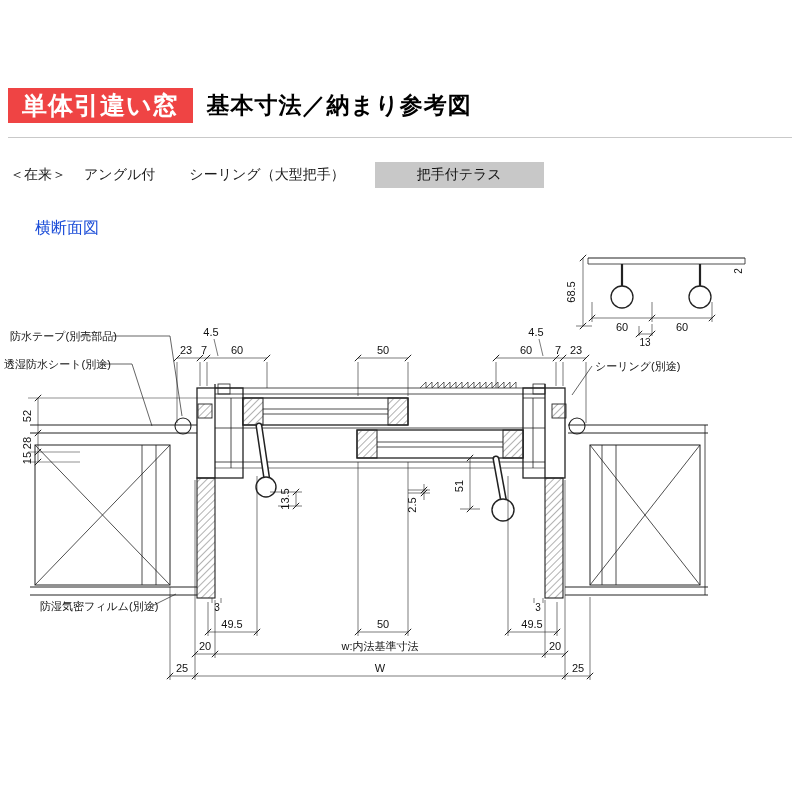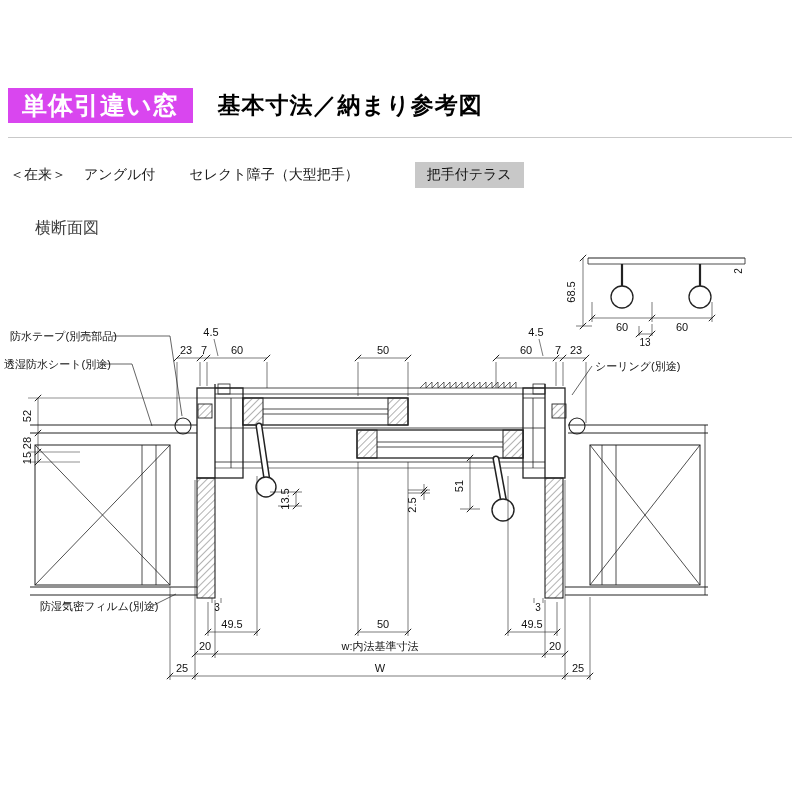--- a/index.html
+++ b/index.html
@@ -1,49 +1,49 @@
 <!DOCTYPE html>
 <html><head>
 <meta charset="utf-8">
 <style>
   html,body{margin:0;padding:0;background:#fff;}
   .canvas{position:relative;width:800px;height:800px;background:#fff;overflow:hidden;
           font-family:"Liberation Sans","DejaVu Sans",sans-serif;color:#111;}
   .title-row{position:absolute;top:88px;left:8px;display:flex;align-items:center;}
-  .title-box{background:#d946ef;color:#fff;font-size:25px;font-weight:bold;
+  .title-box{background:#ef4444;color:#fff;font-size:25px;font-weight:bold;
              padding:5px 14px;letter-spacing:1px;line-height:1;}
-  .subtitle{font-size:23px;font-weight:bold;color:#000;margin-left:25px;letter-spacing:1px;}
+  .subtitle{font-size:23px;font-weight:bold;color:#000;margin-left:14px;letter-spacing:1px;}
   .header-rule{position:absolute;top:137px;left:8px;width:784px;height:1px;background:#c9c9c9;}
   .spec-row{position:absolute;top:162px;left:10px;display:flex;align-items:center;font-size:14px;color:#1a1a1a;}
   .spec-series{font-weight:500;}
   .spec-item{margin-left:18px;}
   .spec-item2{margin-left:34px;}
-  .spec-highlight{margin-left:56px;background:#c8c8c8;padding:4px 12px;color:#111;}
-  .section-label{position:absolute;top:218px;left:35px;font-size:16px;color:#404040;}
+  .spec-highlight{margin-left:30px;background:#c8c8c8;padding:4px 42px;color:#111;}
+  .section-label{position:absolute;top:218px;left:35px;font-size:16px;color:#1d4ed8;}
   svg{position:absolute;top:240px;left:0;}
   svg text{font-family:"Liberation Sans","DejaVu Sans",sans-serif;fill:#111;}
   .dim{font-size:11px;}
   .dim-sm{font-size:10px;}
   .callout{font-size:11px;}
 </style>
 </head>
 <body>
 
 <div class="canvas">
 
   <div class="title-row">
     <span class="title-box">単体引違い窓</span>
     <span class="subtitle">基本寸法／納まり参考図</span>
   </div>
   <div class="header-rule"></div>
 
   <div class="spec-row">
     <span class="spec-series">＜在来＞</span>
     <span class="spec-item">アングル付</span>
-    <span class="spec-item2">セレクト障子（大型把手）</span>
+    <span class="spec-item2">シーリング（大型把手）</span>
     <span class="spec-highlight">把手付テラス</span>
   </div>
 
   <div class="section-label">横断面図</div>
 
   <svg width="800" height="460" viewBox="0 0 800 460">
     <defs>
       <path id="tk" d="M-3.2 3.2 L3.2 -3.2" stroke="#222" stroke-width="1" fill="none"></path>
       <pattern id="hatch" width="5" height="5" patternUnits="userSpaceOnUse" patternTransform="rotate(45)">
         <line x1="0" y1="0" x2="0" y2="5" stroke="#555" stroke-width="0.9"></line>

